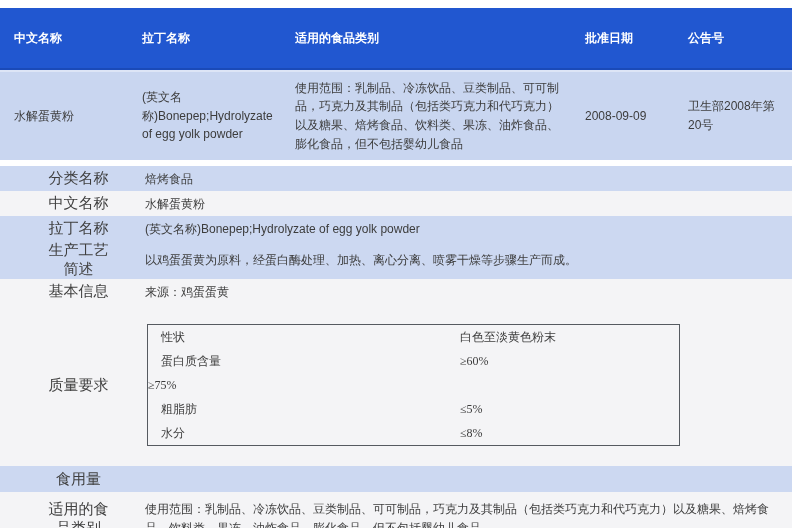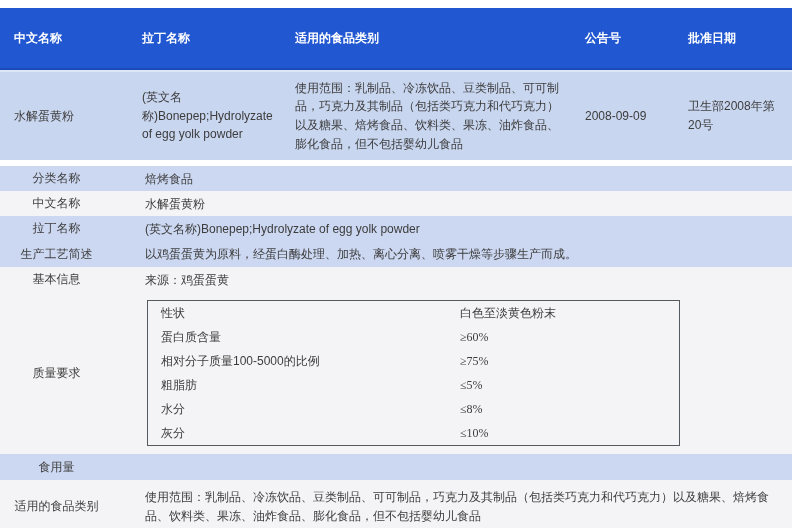--- a/index.html
+++ b/index.html
@@ -17,21 +17,21 @@
   .hdr-underline { height:2px; background:#dde5f6; }
 
   .summary { min-height:88px; background:#c9d6f0; }
   .summary .cell { display:flex; align-items:center; padding:6px 10px 6px 14px;
                    color:#3c3c3c; font-size:12px; line-height:1.55; }
 
   .mid-gap { height:6px; background:#ffffff; }
 
   
   .drow { display:grid; grid-template-columns:145px 1fr; align-items:center; }
-  .drow .label { text-align:center; padding-right:32px; color:#3f3f3f; font-size:12px; }
+  .drow .label { text-align:center; padding-right:32px; color:#3f3f3f; font-size:15px;padding-left:44px; }
   .drow .value { color:#3c3c3c; font-size:12px; padding-right:14px; line-height:1.5; }
   .h25 { min-height:25px; }
   .h26 { min-height:26px; }
   .row-blue { background:#ccd8f1; }
   .row-gray { background:#f4f4f6; }
 
   
   .quality-row { min-height:162px; }
   .qtable { width:533px; border:1px solid #555a60; margin:7px 16px 7px 2px; }
   .qrow { display:grid; grid-template-columns:312px 1fr; align-items:center; min-height:24px; }
@@ -44,22 +44,22 @@
 </head>
 <body>
 
 <div class="page">
   <div class="top-gap"></div>
 
   <div class="hdr grid5">
     <div class="cell">中文名称</div>
     <div class="cell">拉丁名称</div>
     <div class="cell">适用的食品类别</div>
+    <div class="cell">批准日期</div>
     <div class="cell">公告号</div>
-    <div class="cell">批准日期</div>
   </div>
   <div class="hdr-underline"></div>
 
   <div class="summary grid5">
     <div class="cell">水解蛋黄粉</div>
     <div class="cell">(英文名称)Bonepep;Hydrolyzate of egg yolk powder</div>
     <div class="cell">使用范围：乳制品、冷冻饮品、豆类制品、可可制品，巧克力及其制品（包括类巧克力和代巧克力）以及糖果、焙烤食品、饮料类、果冻、油炸食品、膨化食品，但不包括婴幼儿食品</div>
     <div class="cell">2008-09-09</div>
     <div class="cell">卫生部2008年第20号</div>
   </div>
@@ -93,34 +93,29 @@
       <div class="qtable">
         <div class="qrow">
           <div class="attr">性状</div>
           <div class="val">白色至淡黄色粉末</div>
         </div>
         <div class="qrow">
           <div class="attr">蛋白质含量</div>
           <div class="val">≥60%</div>
         </div>
         <div class="qrow">
-          <div class="attr">相对分子质量100-5000的比例</div>
           <div class="val">≥75%</div>
         </div>
         <div class="qrow">
           <div class="attr">粗脂肪</div>
           <div class="val">≤5%</div>
         </div>
         <div class="qrow">
           <div class="attr">水分</div>
           <div class="val">≤8%</div>
-        </div>
-        <div class="qrow">
-          <div class="attr">灰分</div>
-          <div class="val">≤10%</div>
         </div>
       </div>
     </div>
   </div>
 
   <div class="drow h26 row-blue">
     <div class="label">食用量</div>
   </div>
   <div class="drow wide-row row-gray">
     <div class="label">适用的食品类别</div>

